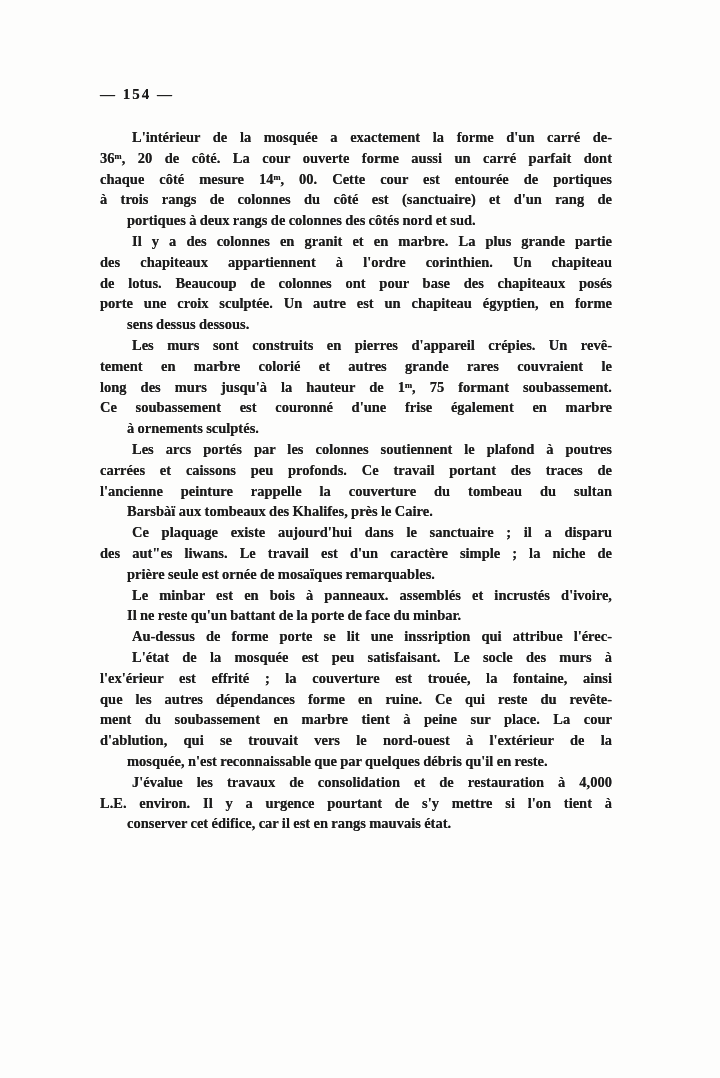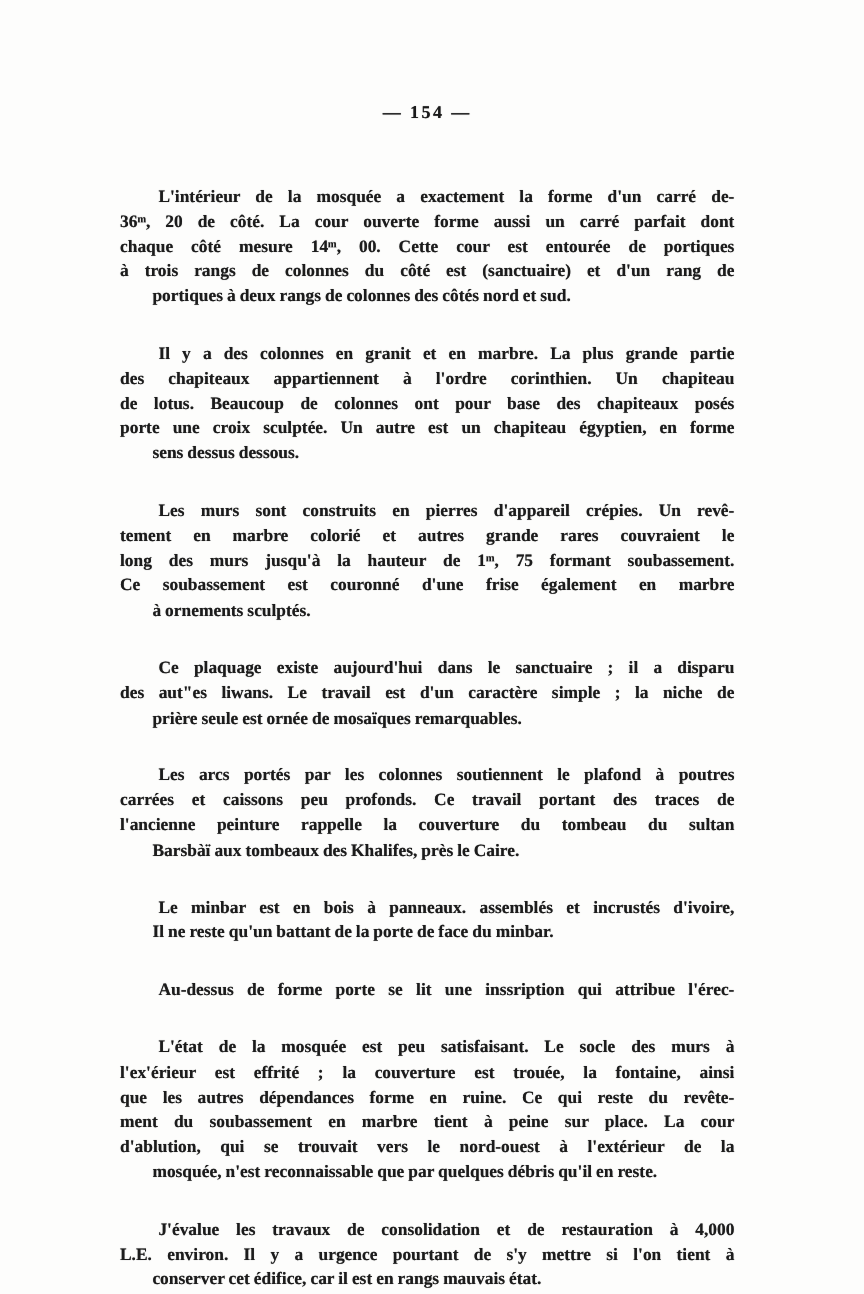--- a/index.html
+++ b/index.html
@@ -17,21 +17,20 @@
     height: 1078px;
     background: #fdfdfc;
     font-family: "Liberation Serif", "DejaVu Serif", "DejaVu Sans", serif;
     color: #1c1c1c;
   }
   .page-number {
     position: absolute;
     left: 100px;
     top: 86px;
     width: 512px;
-    text-align: center;
     font-size: 15px;
     font-weight: 700;
     letter-spacing: 2px;
     color: #1a1a1a;
     text-shadow: 0 0 0.6px rgba(25,25,25,0.75);
   }
   .text-block {
     position: absolute;
     left: 100px;
     top: 127px;
@@ -49,21 +48,20 @@
     word-spacing: -0.3px;
     white-space: normal;
     overflow: visible;
   }
   .line.last {
     text-align-last: left;
     margin-left: 27px;
   }
   .line.indent {
     text-indent: 32px;
-    margin-top: 27px;
   }
 </style>
 </head>
 <body>
 
 <div class="page">
   <div class="page-number">— 154 —</div>
   <div class="text-block" id="text-block">
       <div class="paragraph">
         <div class="line indent">L'intérieur de la mosquée a exactement la forme d'un carré de-</div>
@@ -80,29 +78,29 @@
         <div class="line last">sens dessus dessous.</div>
       </div>
       <div class="paragraph">
         <div class="line indent">Les murs sont construits en pierres d'appareil crépies. Un revê-</div>
         <div class="line">tement en marbre colorié et autres grande rares couvraient le</div>
         <div class="line">long des murs jusqu'à la hauteur de 1ᵐ, 75 formant soubassement.</div>
         <div class="line">Ce soubassement est couronné d'une frise également en marbre</div>
         <div class="line last">à ornements sculptés.</div>
       </div>
       <div class="paragraph">
-        <div class="line indent">Ce plaquage existe aujourd'hui dans le sanctuaire ; il a disparu</div>
-        <div class="line">des aut"es liwans. Le travail est d'un caractère simple ; la niche de</div>
-        <div class="line last">prière seule est ornée de mosaïques remarquables.</div>
-      </div>
-      <div class="paragraph">
         <div class="line indent">Les arcs portés par les colonnes soutiennent le plafond à poutres</div>
         <div class="line">carrées et caissons peu profonds. Ce travail portant des traces de</div>
         <div class="line">l'ancienne peinture rappelle la couverture du tombeau du sultan</div>
         <div class="line last">Barsbàï aux tombeaux des Khalifes, près le Caire.</div>
+      </div>
+      <div class="paragraph">
+        <div class="line indent">Ce plaquage existe aujourd'hui dans le sanctuaire ; il a disparu</div>
+        <div class="line">des aut"es liwans. Le travail est d'un caractère simple ; la niche de</div>
+        <div class="line last">prière seule est ornée de mosaïques remarquables.</div>
       </div>
       <div class="paragraph">
         <div class="line indent">Le minbar est en bois à panneaux. assemblés et incrustés d'ivoire,</div>
         <div class="line last">Il ne reste qu'un battant de la porte de face du minbar.</div>
       </div>
       <div class="paragraph">
         <div class="line indent">Au-dessus de forme porte se lit une inssription qui attribue l'érec-</div>
       </div>
       <div class="paragraph">
         <div class="line indent">L'état de la mosquée est peu satisfaisant. Le socle des murs à</div>

